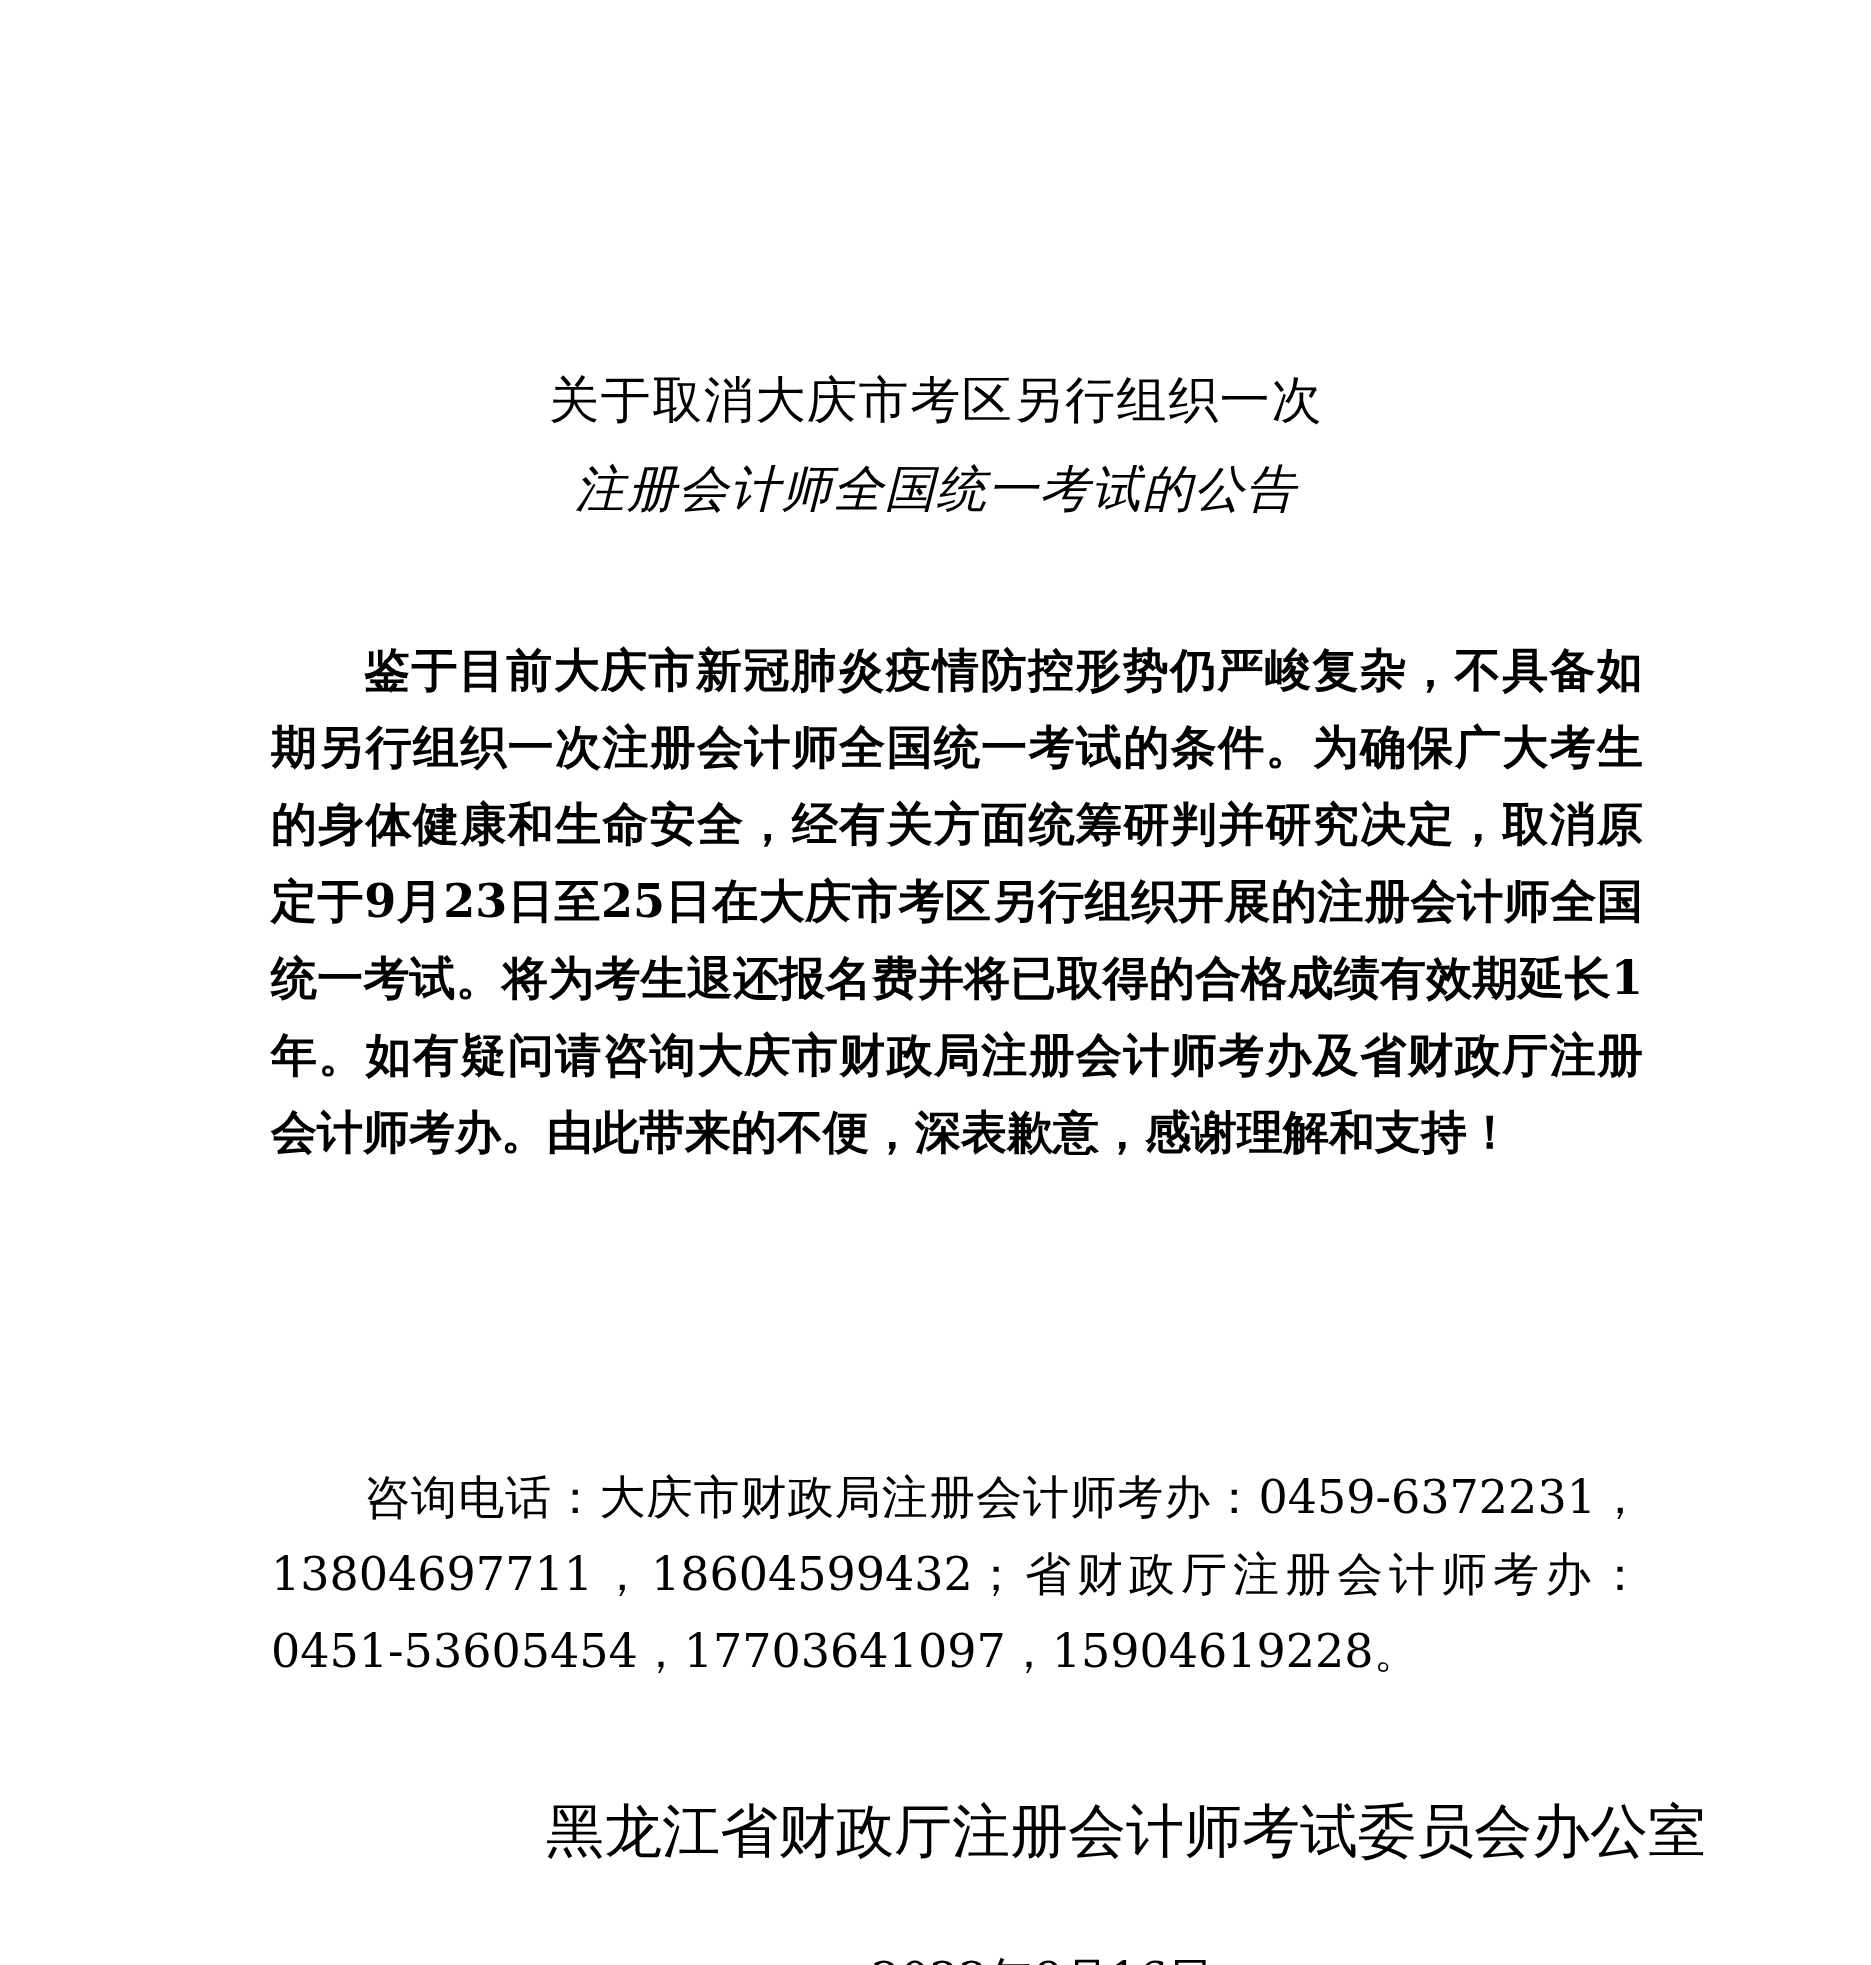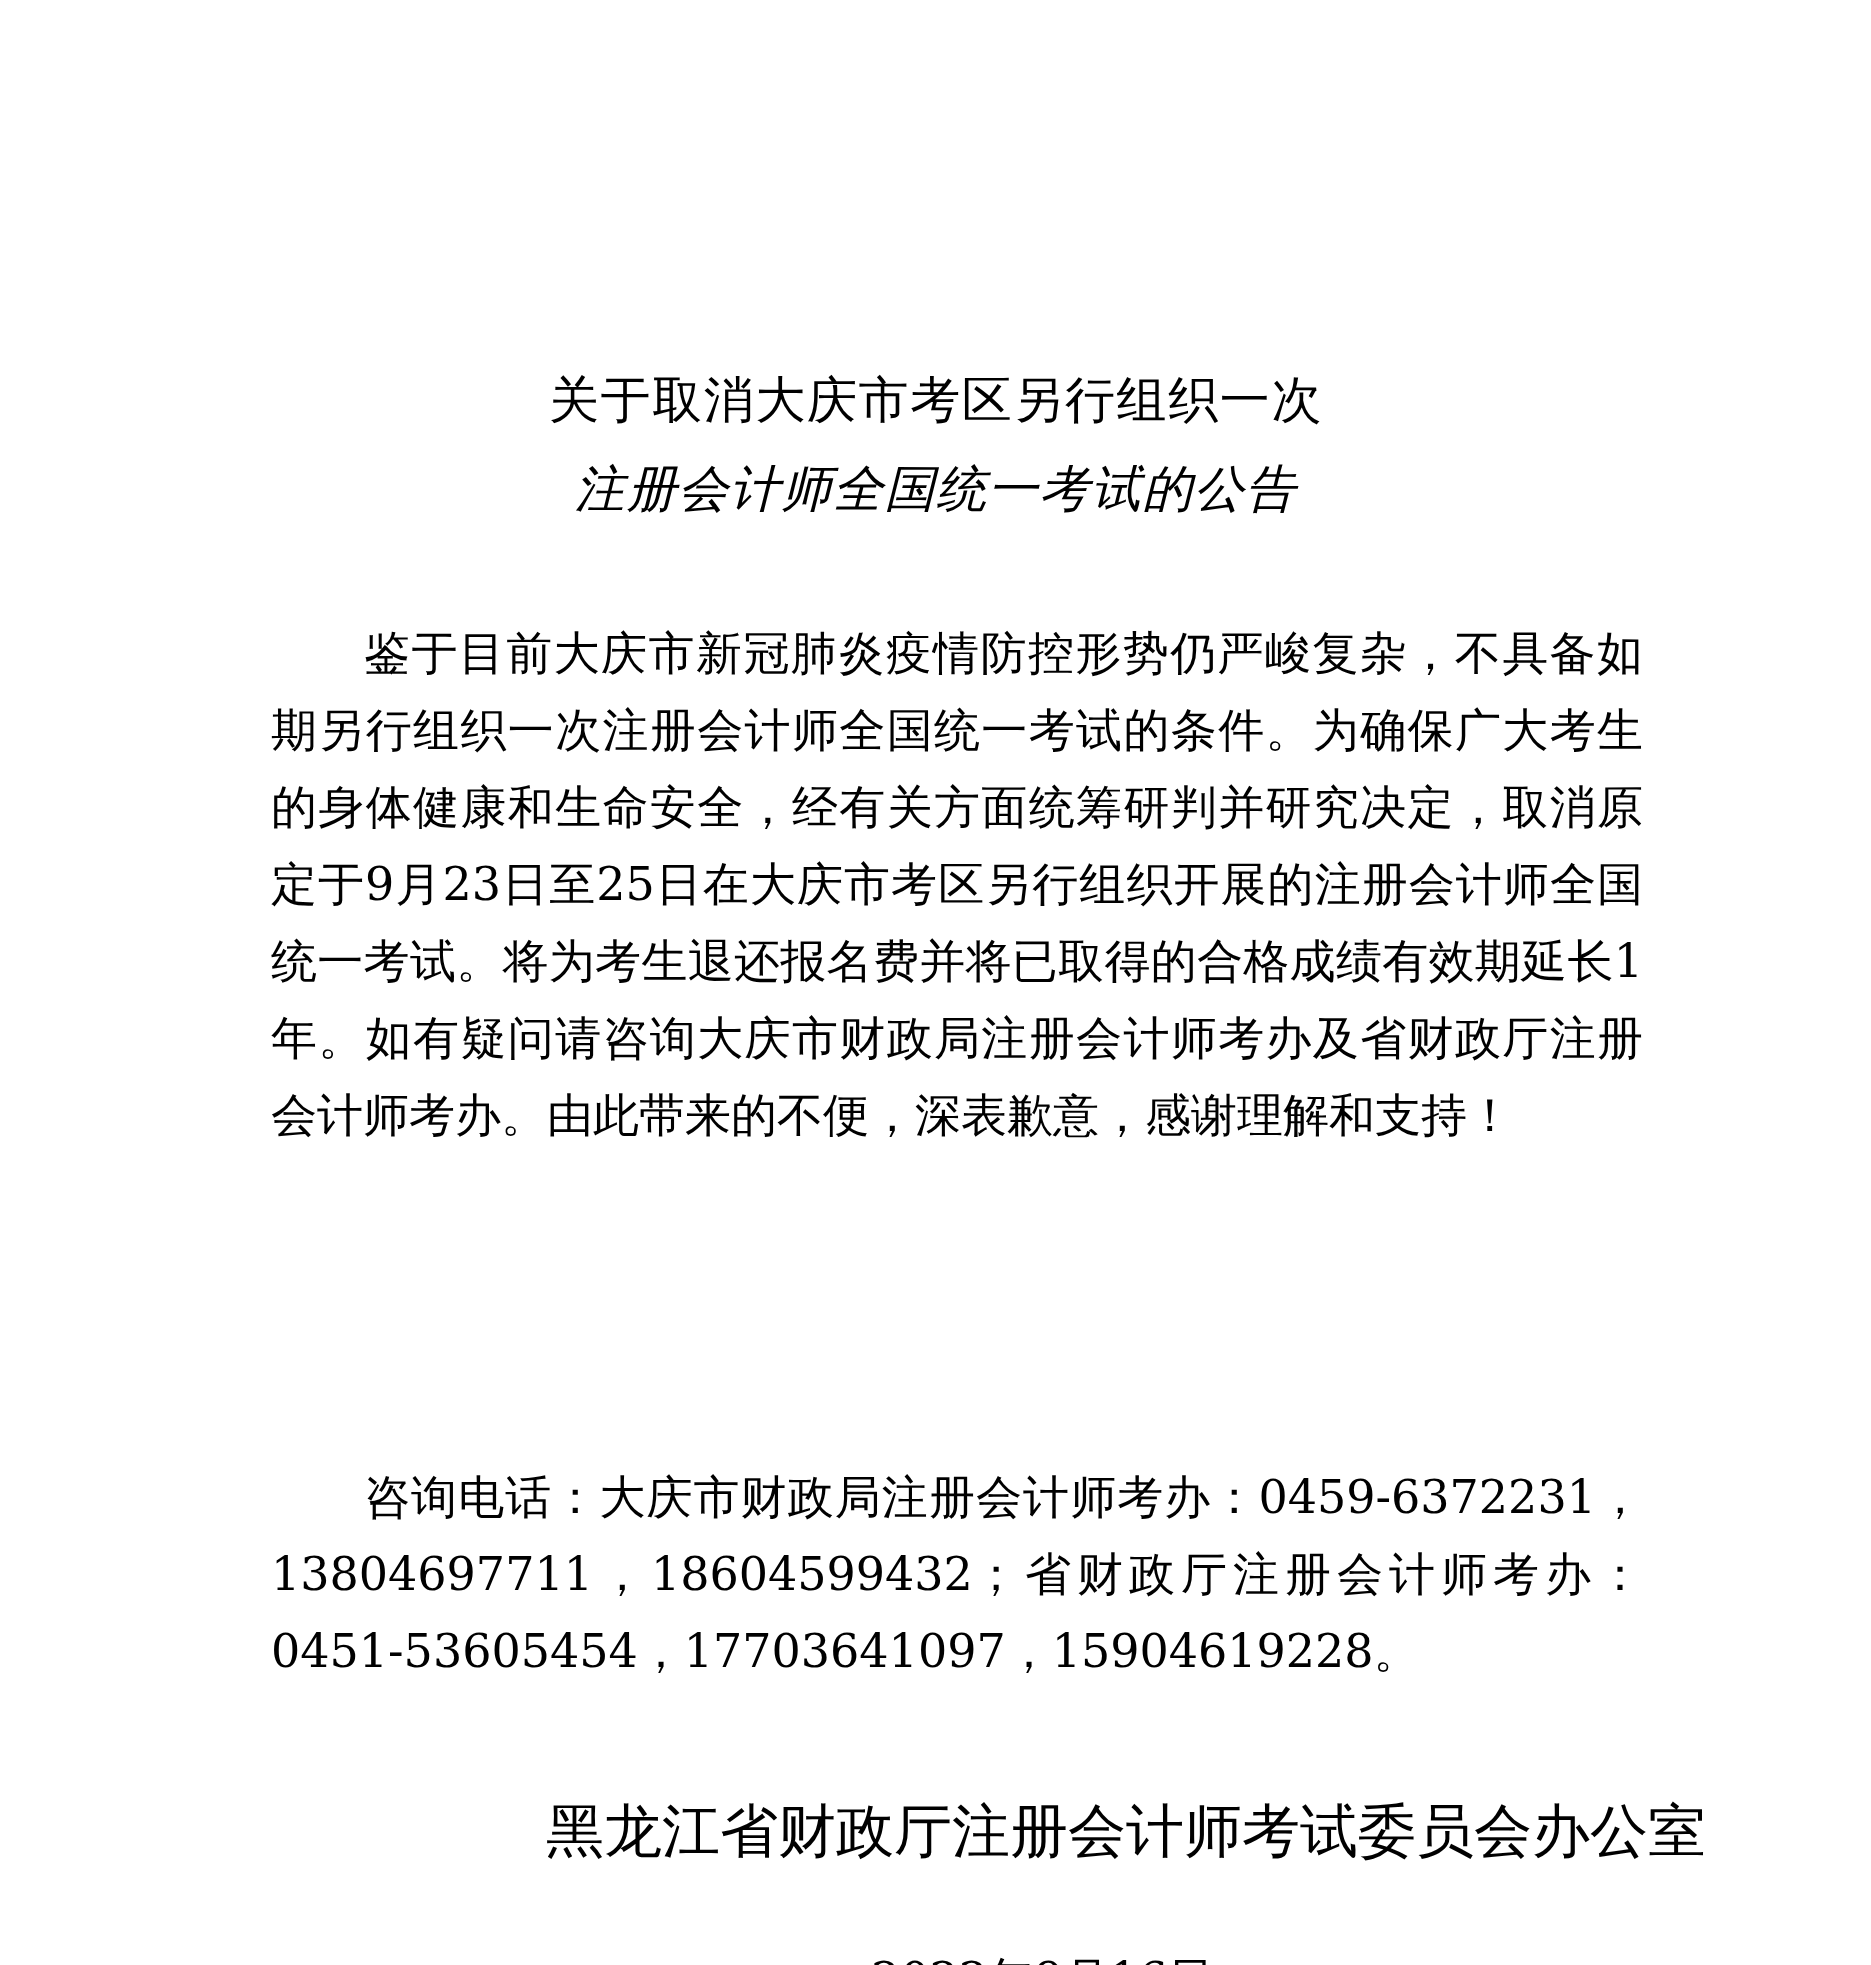--- a/index.html
+++ b/index.html
@@ -4,21 +4,21 @@
 <style>
   html, body { margin: 0; padding: 0; background: #ffffff; }
   body { width: 1872px; height: 2647px; position: relative; overflow: hidden;
          font-family: "DejaVu Serif", "Liberation Serif", serif; color: #000; }
   .title { position: absolute; left: 0; width: 1872px; text-align: center;
            font-size: 50px; line-height: 63px; letter-spacing: 1.6px; }
   .t1 { top: 369px; }
   .t2 { top: 458px; font-style: italic; }
   .para { position: absolute; left: 271px; width: 1372px; font-size: 46px;
           line-height: 77px; text-align: justify; text-justify: inter-character; }
-  .p1 { top: 615px; text-indent: 93px; }
+  .p1 { top: 632px; text-indent: 93px; font-weight: bold; }
   .p2 { top: 1459px; text-indent: 93px; }
   .sig { position: absolute; left: 546px; top: 1800px; font-size: 58px; line-height: 63px; }
   .date { position: absolute; left: 871px; top: 1948px; font-size: 46px; line-height: 63px; }
 </style>
 </head>
 <body>
 
 <div>
   <div class="title t1">关于取消大庆市考区另行组织一次</div>
   <div class="title t2">注册会计师全国统一考试的公告</div>

